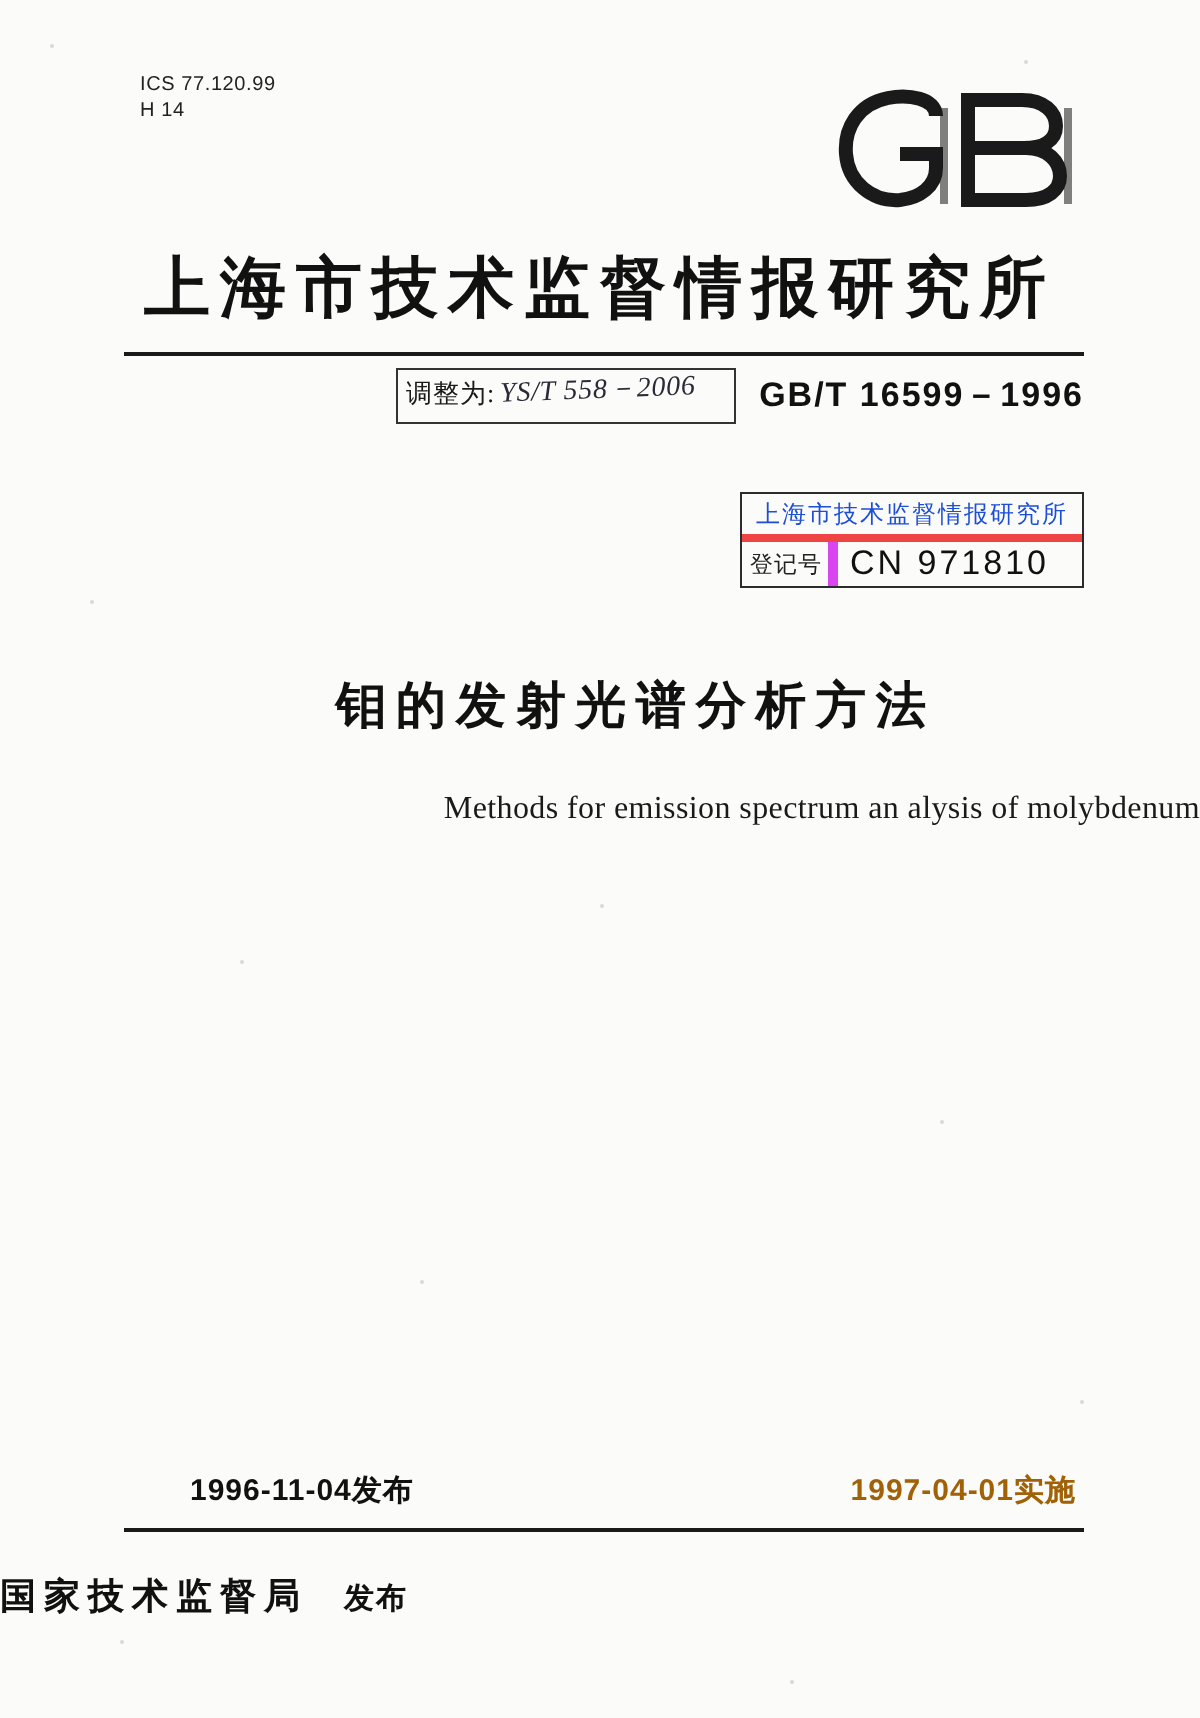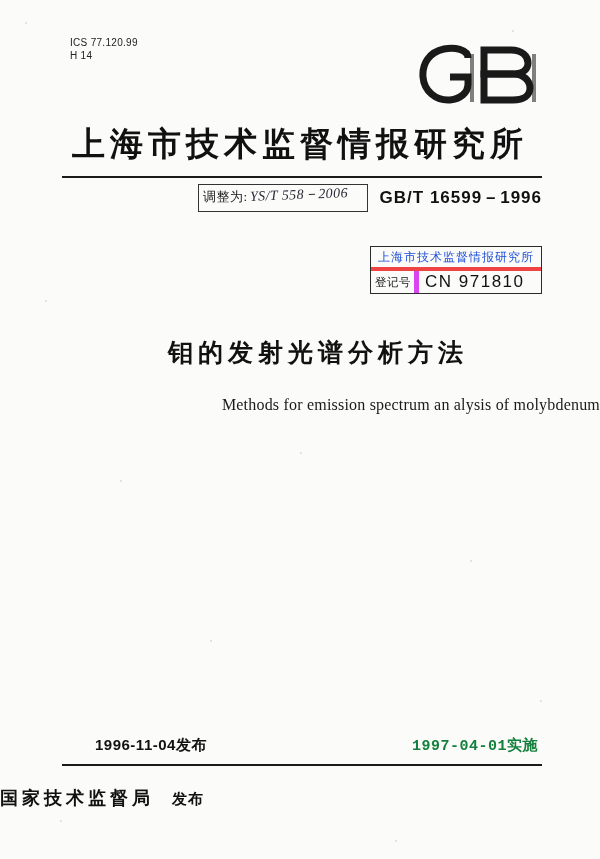--- a/index.html
+++ b/index.html
@@ -177,25 +177,25 @@
     font-weight: bold;
     font-size: 15px;
     letter-spacing: 0.5px;
     color: #111;
     margin-left: 27px;
   }
   .date-right {
     position: absolute;
     right: 62px;
     top: 736px;
-    font-family: Liberation Mono, monospace;
+    font-family: Liberation Sans, sans-serif;
     font-weight: bold;
     font-size: 15px;
     letter-spacing: 0.5px;
-    color: #15803d;
+    color: #a16207;
   }
   .rule-bottom {
     position: absolute;
     left: 62px;
     right: 58px;
     top: 764px;
     height: 2px;
     background: #1a1a1a;
   }
   .issuer {

